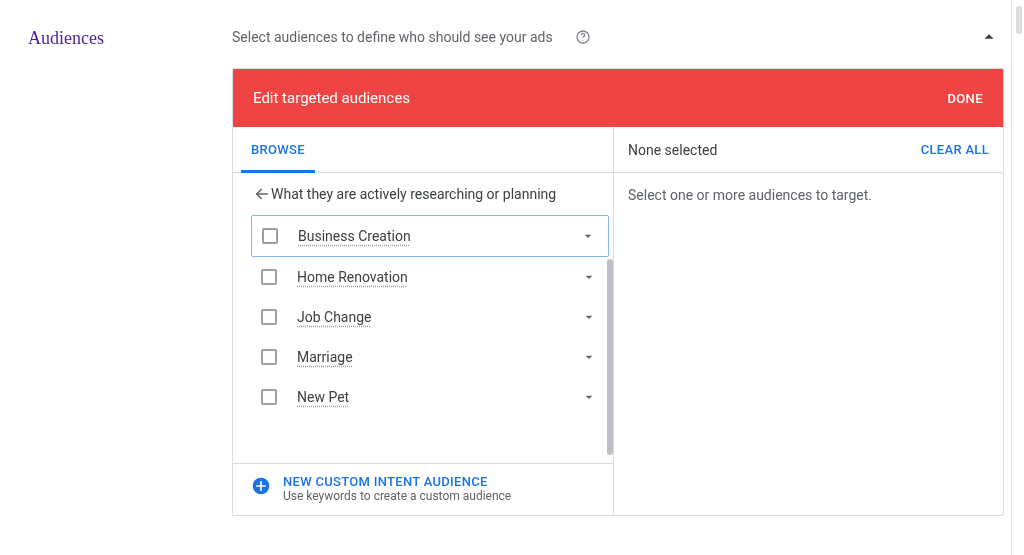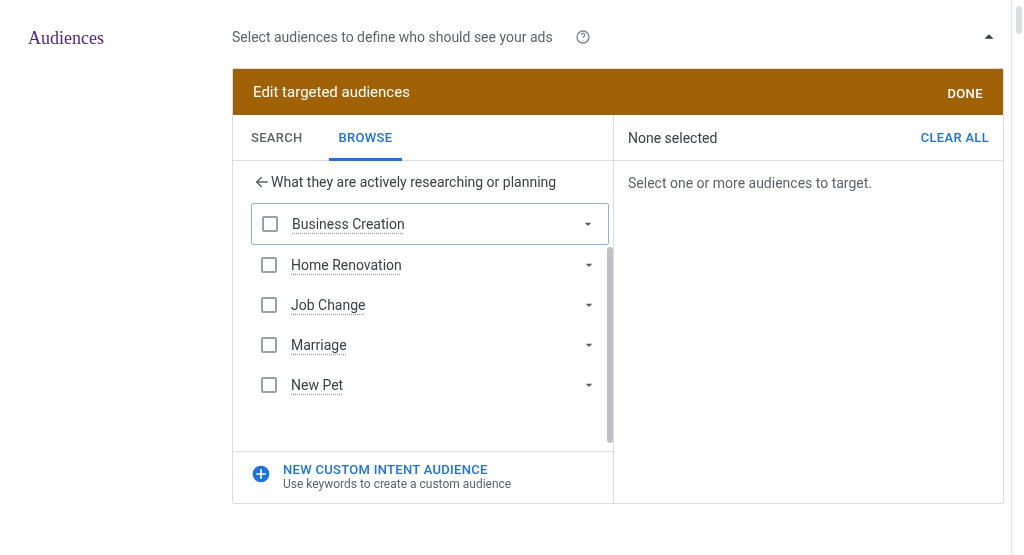--- a/index.html
+++ b/index.html
@@ -48,26 +48,26 @@
       width: 22px; height: 22px;
       color: #3c4043;
     }
     .panel {
       border: 1px solid #dadce0;
       border-radius: 2px;
       background: #fff;
       overflow: hidden;
     }
     .panel-header {
-      background: #a16207;
+      background: #ef4444;
       color: #fff;
       display: flex;
-      align-items: flex-end;
+      align-items: center;
       justify-content: space-between;
-      padding: 14px 20px;
+      padding: 20px 20px;
       font-size: 15px;
     }
     .done-btn {
       font-weight: 500;
       letter-spacing: 0.4px;
       font-size: 13px;
       cursor: pointer;
     }
     .panel-body {
       display: flex;
@@ -137,21 +137,21 @@
     }
     .list {
       display: flex;
       flex-direction: column;
     }
     .list-item {
       display: flex;
       align-items: center;
       height: 40px;
       padding: 0 12px 0 10px;
-      gap: 14px;
+      gap: 20px;
       position: relative;
     }
     .list-item.highlight {
       border: 1px solid #8ab4f8;
       border-radius: 2px;
       height: 42px;
     }
     .cbx {
       width: 16px; height: 16px;
       border: 2px solid #9aa0a6;
@@ -269,21 +269,20 @@
 
     <div class="panel">
       <div class="panel-header">
         <span>Edit targeted audiences</span>
         <span class="done-btn">DONE</span>
       </div>
 
       <div class="panel-body">
         <div class="left-pane">
           <div class="tabs">
-            <div class="tab">SEARCH</div>
             <div class="tab active">BROWSE</div>
           </div>
 
           <div class="category-row">
             <svg class="back-arrow" viewBox="0 0 24 24" fill="none" stroke="currentColor" stroke-width="2" stroke-linecap="round" stroke-linejoin="round">
               <path d="M19 12H5"></path>
                 <path d="M11 18l-6-6 6-6"></path>
             </svg>
             <span class="category-label">What they are actively researching or planning</span>
           </div>

